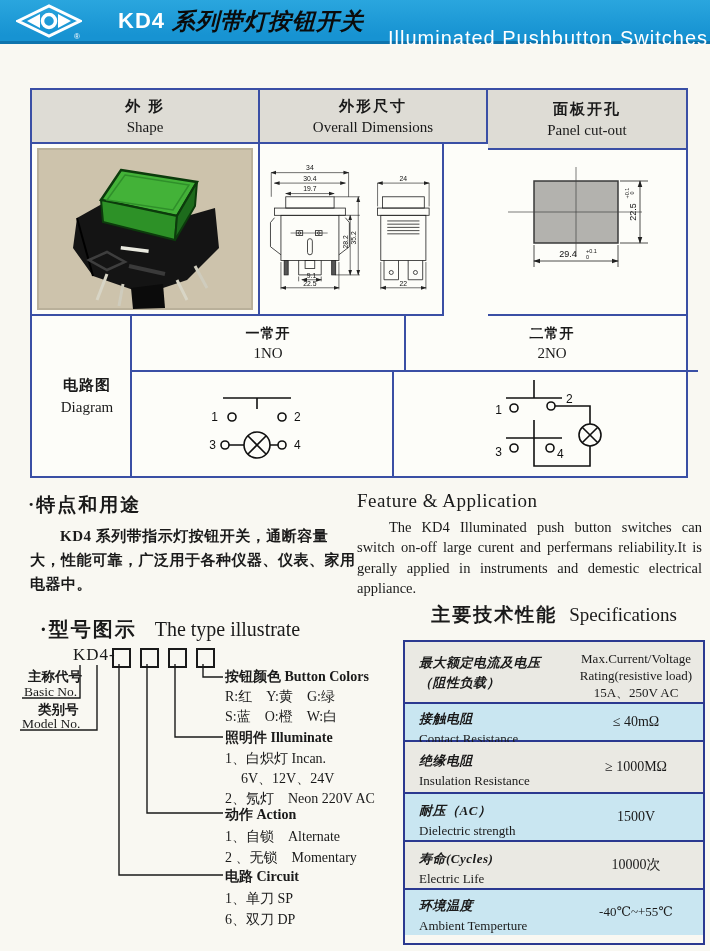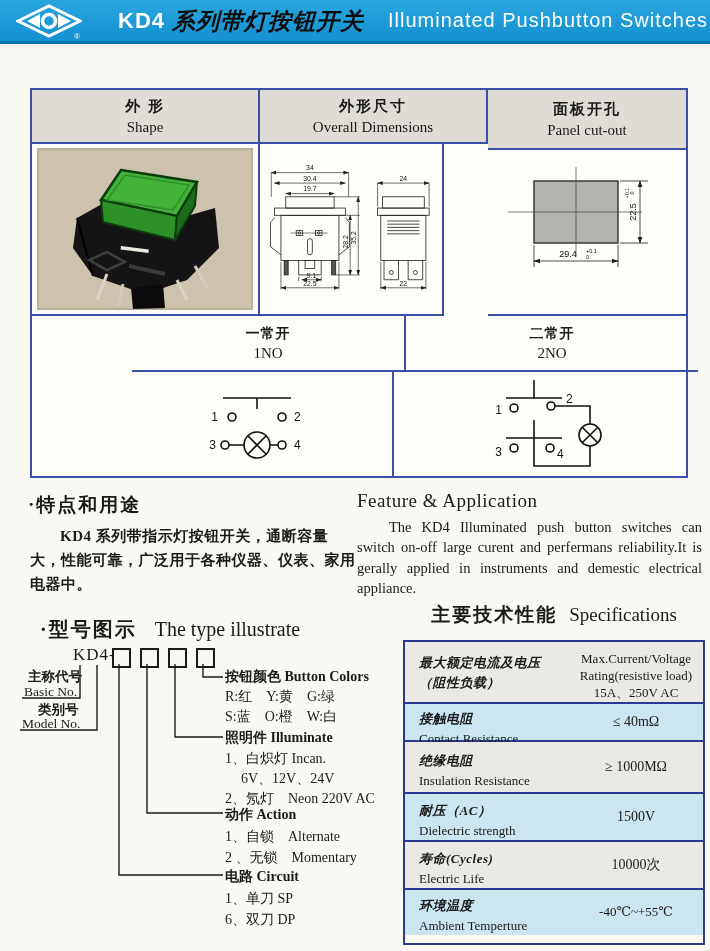--- a/index.html
+++ b/index.html
@@ -54,21 +54,21 @@
       <svg width="66" height="36" viewBox="0 0 66 36">
         <polygon points="2,17 33,2 64,17 33,32" fill="none" stroke="#fff" stroke-width="3"></polygon>
         <polygon points="11,17 24,10 24,24" fill="#fff"></polygon>
         <polygon points="55,17 42,10 42,24" fill="#fff"></polygon>
         <circle cx="33" cy="17" r="6.5" fill="none" stroke="#fff" stroke-width="3.5"></circle>
         <text x="58" y="35" font-size="8" fill="#fff">®</text>
       </svg>
     </span>
     <span class="hdr-brand sans abs" style="left:118px;top:8px;">KD4</span>
     <span class="hdr-zh abs" style="left:172px;top:6px;">系列带灯按钮开关</span>
-    <span class="hdr-en sans abs" style="left:388px;top:9px;">Illuminated Pushbutton Switches</span>
+    <span class="hdr-en sans abs" style="left:388px;top:27px;">Illuminated Pushbutton Switches</span>
   </div>
 
   <div class="abs tbl"></div>
 
   <div class="cell hcell br bb" style="left:260px;top:90px;width:228px;height:54px;">
     <span class="hzh">外形尺寸</span>
     <span class="hen">Overall Dimensions</span>
   </div>
   <div class="cell hcell br bb" style="left:32px;top:90px;width:228px;height:54px;">
     <span class="hzh">外  形</span>
@@ -203,20 +203,24 @@
         <text x="146" y="67" font-size="9" text-anchor="middle" transform="rotate(-90 146 67)">22.5</text>
         <text x="139" y="48" font-size="5.5" text-anchor="middle" transform="rotate(-90 139 48)">+0.1</text>
         <text x="144" y="48" font-size="5.5" text-anchor="middle" transform="rotate(-90 144 48)">0</text>
         <text x="78" y="112" font-size="9" text-anchor="middle">29.4</text>
         <text x="96" y="108" font-size="5.5">+0.1</text>
         <text x="96" y="114" font-size="5.5">0</text>
       </g>
     </svg>
   </div>
 
+  <div class="cell br dcell" style="left:32px;top:316px;width:88px;height:160px;">
+    <span class="dzh">电路图</span>
+    <span class="den">Diagram</span>
+  </div>
 
   <div class="cell br bb dcell" style="left:120px;top:316px;width:274px;height:56px;gap:2px;">
     <span class="dzh" style="font-size:14px;">一常开</span>
     <span class="den">1NO</span>
   </div>
   <div class="cell bb dcell" style="left:394px;top:316px;width:292px;height:56px;gap:2px;">
     <span class="dzh" style="font-size:14px;">二常开</span>
     <span class="den">2NO</span>
   </div>
 

